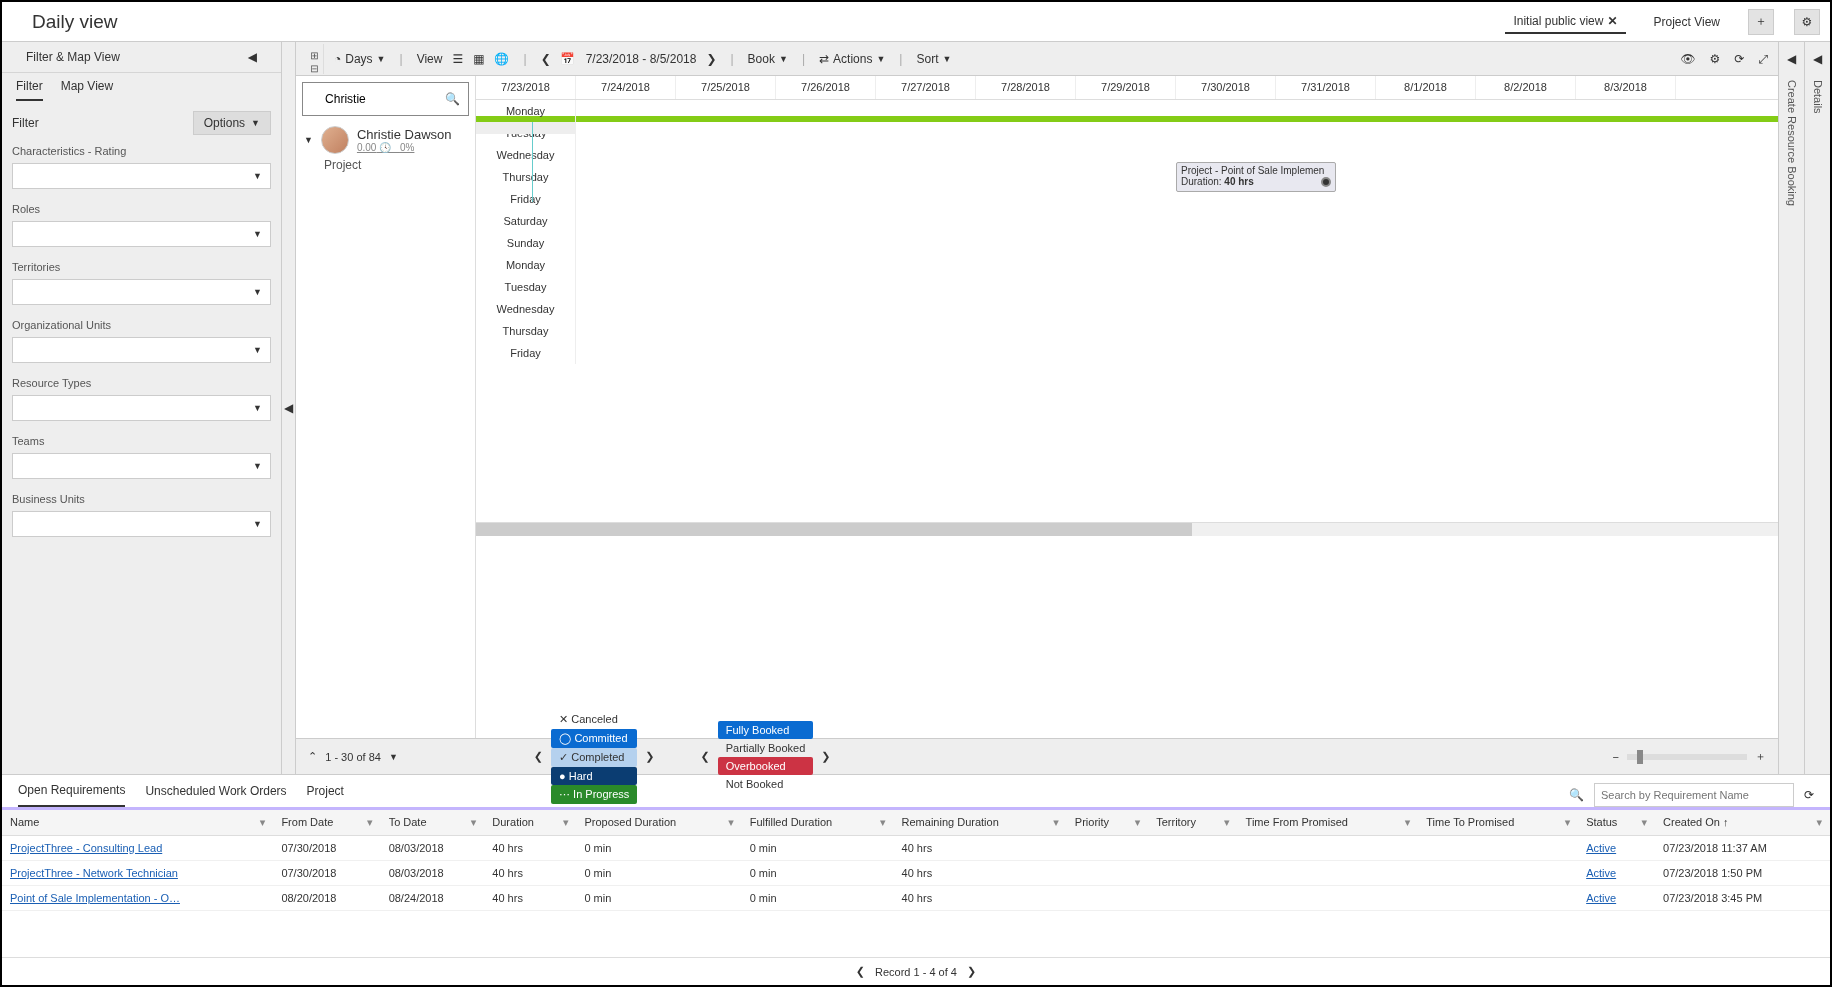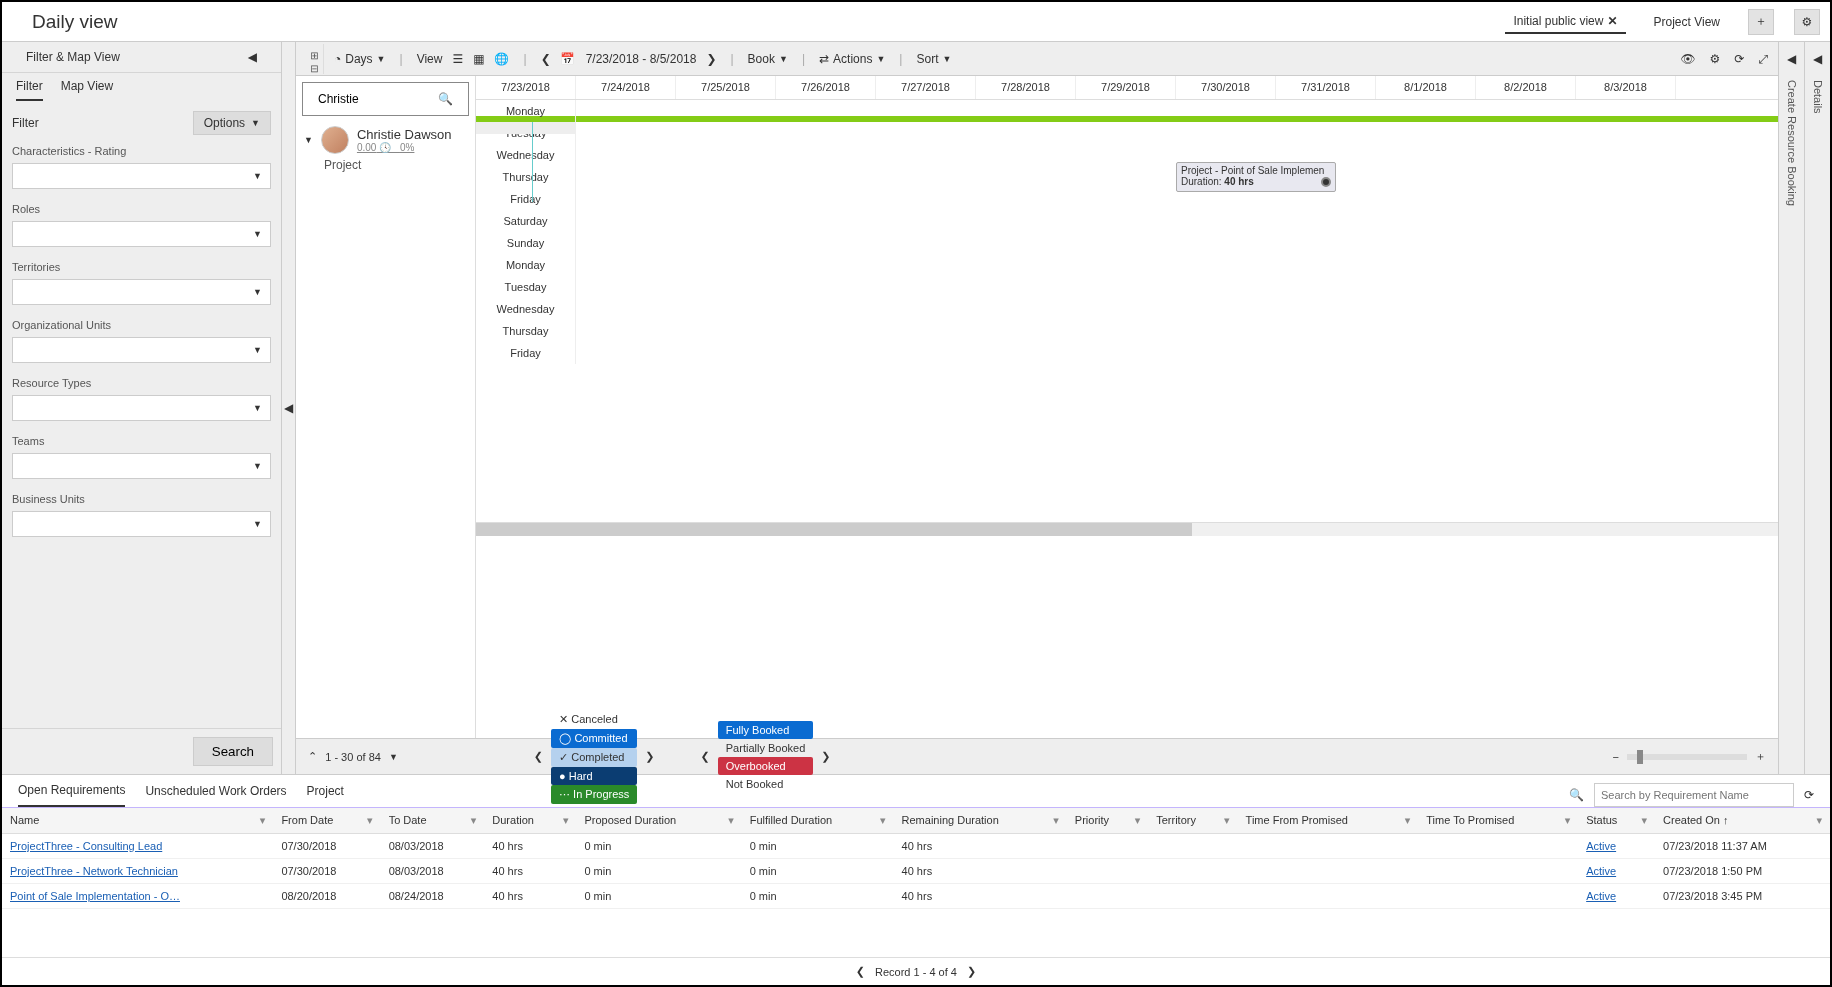--- a/index.html
+++ b/index.html
@@ -26,42 +26,42 @@
 .fsel { width: 100%; height: 26px; background: #fff; border: 1px solid #ccc; display: flex; align-items: center; justify-content: flex-end; padding-right: 8px; cursor: pointer; }
 .search-row { padding: 8px; display: flex; justify-content: flex-end; border-top: 1px solid #d5d5d5; }
 .sbtn { background: #ddd; border: 1px solid #ccc; padding: 6px 18px; cursor: pointer; }
 .collapse-bar { width: 14px; background: #eee; border-right: 1px solid #ccc; display: flex; align-items: center; justify-content: center; cursor: pointer; }
 .workarea { flex: 1; display: flex; flex-direction: column; min-width: 0; }
 .toolbar { height: 34px; background: #eee; border-bottom: 1px solid #ccc; display: flex; align-items: center; padding: 0 10px; gap: 10px; font-size: 12px; }
 .toolbar .sep { color: #aaa; margin: 0 4px; }
 .toolbar-right { margin-left: auto; display: flex; gap: 14px; }
 .schedule { flex: 1; display: flex; min-height: 0; position: relative; }
 .resourcecol { width: 180px; border-right: 1px solid #ddd; }
-.searchbox { margin: 6px; border: 1px solid #888; height: 34px; display: flex; align-items: center; padding: 0 8px; justify-content: center; }
+.searchbox { margin: 6px; border: 1px solid #888; height: 34px; display: flex; align-items: center; padding: 0 8px; justify-content: flex-end; }
 .searchbox input { border: none; outline: none; font-size: 12px; width: 120px; }
 .resource { display: flex; align-items: center; padding: 4px 8px; gap: 8px; }
 .avatar { width: 28px; height: 28px; border-radius: 50%; background: linear-gradient(135deg,#e0b090,#c08060); border: 1px solid #ccc; }
 .rname { font-size: 13px; }
 .rstats { font-size: 10px; color: #888; text-decoration: underline; }
 .rproj { padding-left: 28px; font-size: 12px; color: #555; }
 .grid { flex: 1; overflow-x: auto; position: relative; }
 .gheadrow { display: flex; border-bottom: 1px solid #ddd; height: 24px; }
 .gdaterow { display: flex; border-bottom: 6px solid #84cc16; height: 22px; flex-direction: column; }
 .gcell { width: 100px; flex-shrink: 0; border-right: 1px solid #eee; text-align: center; font-size: 11px; line-height: 22px; }
 .gbody { position: relative; height: 80px; display: flex; flex-direction: column; }
 .gbcell { width: 100px; flex-shrink: 0; border-right: 1px solid #eee; border-bottom: 1px solid #eee; }
 .booking { position: absolute; top: 40px; left: 700px; width: 160px; height: 30px; background: #e8e8f0; border: 1px solid #aaa; border-radius: 2px; font-size: 10px; padding: 2px 4px; overflow: hidden; }
 .booking .dot { position: absolute; right: 4px; bottom: 4px; width: 10px; height: 10px; border-radius: 50%; background: #333; border: 2px solid #888; }
 .timeline { position: absolute; left: 56px; top: 0; bottom: 0; width: 1px; background: #6cc; }
 .right-rail { width: 26px; background: #eee; border-left: 1px solid #ccc; display: flex; flex-direction: column; align-items: center; padding-top: 10px; gap: 14px; }
 .vtext { writing-mode: vertical-rl; font-size: 11px; color: #555; }
 .legend-bar { height: 36px; background: #eee; border-top: 1px solid #ccc; display: flex; align-items: center; padding: 0 12px; gap: 8px; font-size: 11px; }
 .chip { padding: 3px 8px; color: #fff; border-radius: 2px; display: flex; align-items: center; gap: 4px; }
 .bottom { display: flex; flex-direction: column; height: 210px; }
-.btabs { display: flex; gap: 20px; padding: 8px 16px 0 16px; border-bottom: 1px solid #c4b5fd; align-items: center; }
+.btabs { display: flex; gap: 20px; padding: 8px 16px 0 16px; border-bottom: 3px solid #c4b5fd; align-items: center; }
 .btab { padding-bottom: 8px; cursor: pointer; }
 .btab.active { border-bottom: 2px solid #333; }
 .btabs-right { margin-left: auto; display: flex; align-items: center; gap: 10px; }
 .binput { border: 1px solid #ccc; height: 24px; width: 200px; padding: 0 6px; font-size: 11px; }
 .btable { flex: 1; overflow: auto; }
 table { width: 100%; border-collapse: collapse; font-size: 11px; }
 th { text-align: left; background: #f5f5f5; border-bottom: 1px solid #ddd; padding: 6px 8px; font-weight: 400; position: relative; }
 th .tdrop { float: right; color: #888; }
 td { padding: 6px 8px; border-bottom: 1px solid #f0f0f0; }
 td a { color: #1a5fb4; text-decoration: underline; }
@@ -142,23 +142,20 @@
             <div class="fsel">
               <span class="caret">▼</span>
             </div>
           </div>
         <div class="fgrp">
             <label>Business Units</label>
             <div class="fsel">
               <span class="caret">▼</span>
             </div>
           </div>
-      </div>
-      <div class="search-row">
-        <button class="sbtn">Search</button>
       </div>
     </div>
 
     <div class="collapse-bar">◀</div>
 
     <div class="workarea">
       <div class="toolbar">
         <div class="expand-icons">
           <span>⊞</span>
           <span>⊟</span>

